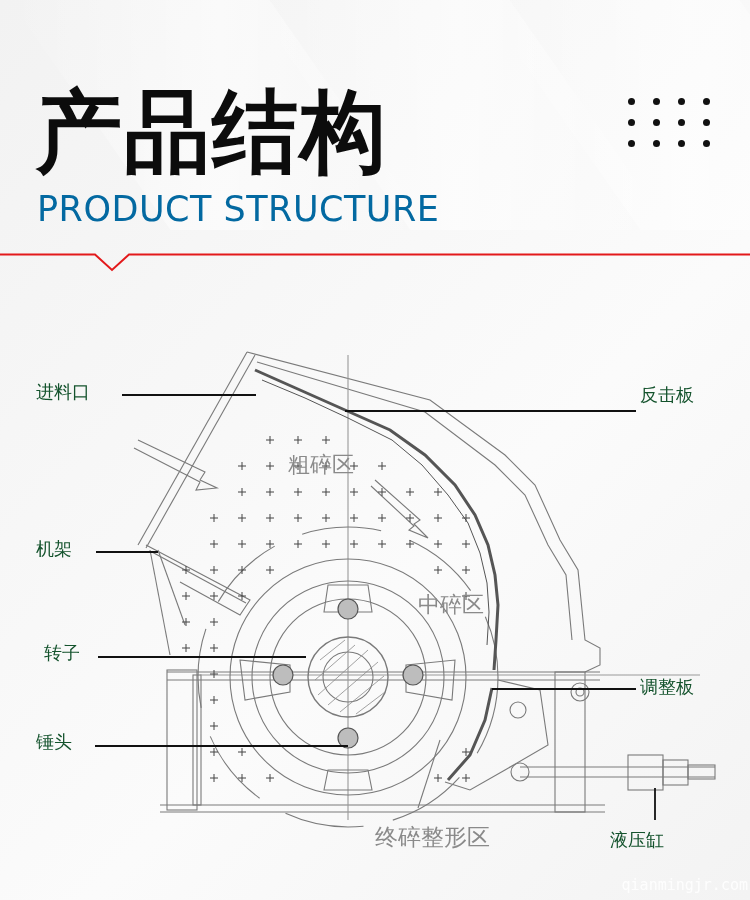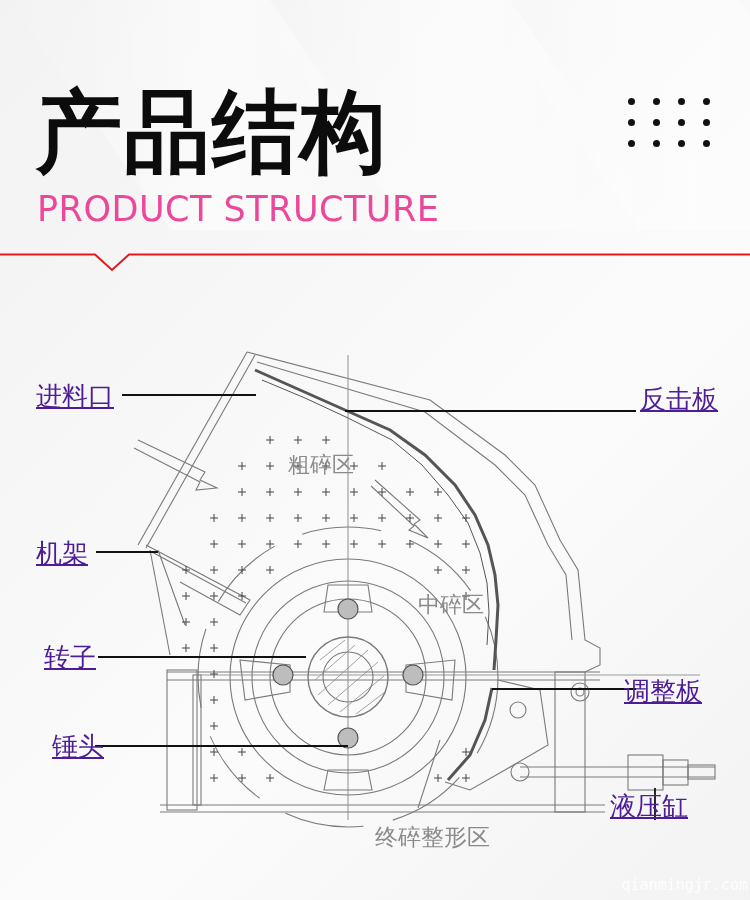--- a/index.html
+++ b/index.html
@@ -12,30 +12,30 @@
     background: linear-gradient(125deg, rgba(255,255,255,0) 0%, rgba(255,255,255,0.55) 50%, rgba(255,255,255,0) 100%);
     transform: skewX(35deg); pointer-events: none; }
   .title-cn {
     position: absolute; left: 36px; top: 86px;
     font-family: "DejaVu Sans", sans-serif; font-weight: 900;
     font-size: 86px; letter-spacing: 2px; color: #0c0c0c; line-height: 1;
     transform: scaleY(1.05); transform-origin: left top;
   }
   .title-en {
     position: absolute; left: 37px; top: 192px;
-    font-family: "DejaVu Sans", sans-serif; font-size: 35px; color: #ec4899;
+    font-family: "DejaVu Sans", sans-serif; font-size: 35px; color: #0369a1;
     letter-spacing: 0.5px; line-height: 1;
   }
   .dots { position: absolute; left: 628px; top: 98px; width: 90px; height: 56px;
     display: grid; grid-template-columns: repeat(4, 8px); grid-template-rows: repeat(3, 8px);
     column-gap: 17px; row-gap: 13px; }
   .dot { width: 7px; height: 7px; border-radius: 50%; background: #111; }
   .divider { position: absolute; left: 0; top: 240px; width: 750px; height: 40px; }
   .drawing { position: absolute; left: 0; top: 300px; width: 750px; height: 600px; }
-  .callout { position: absolute; font-size: 26px; color: #4c1d95; line-height: 1; white-space: nowrap; text-decoration: underline; }
+  .callout { position: absolute; font-size: 18px; color: #14532d; line-height: 1; white-space: nowrap; }
   .watermark { position: absolute; right: 2px; bottom: 6px; font-family: "DejaVu Sans Mono", monospace;
     font-size: 15px; color: #ffffff; opacity: 0.9; letter-spacing: 0px; }
 </style>
 </head>
 <body>
 
 <div class="stripe" style="left:90px;"></div>
 <div class="stripe" style="left:330px;"></div>
 <div class="stripe" style="left:560px;"></div>
 
@@ -213,17 +213,17 @@
     <line x1="492" y1="689" x2="636" y2="689"></line>
     <line x1="95" y1="746" x2="348" y2="746"></line>
     <line x1="655" y1="788" x2="655" y2="820"></line>
   </g>
 </svg>
 
 <div class="callout" style="left:36px; top:383px;">进料口</div>
 <div class="callout" style="left:640px; top:386px;">反击板</div>
 <div class="callout" style="left:36px; top:540px;text-align:center;">机架</div>
 <div class="callout" style="left:44px; top:644px;">转子</div>
-<div class="callout" style="left:624px; top:678px;text-align:center;">调整板</div>
-<div class="callout" style="left:52px; top:733px;">锤头</div>
-<div class="callout" style="left:610px; top:793px;">液压缸</div>
+<div class="callout" style="left:640px; top:678px;text-align:center;">调整板</div>
+<div class="callout" style="left:36px; top:733px;">锤头</div>
+<div class="callout" style="left:610px; top:831px;">液压缸</div>
 
 <div class="watermark">qianmingjr.com</div>
 
 </body></html>

